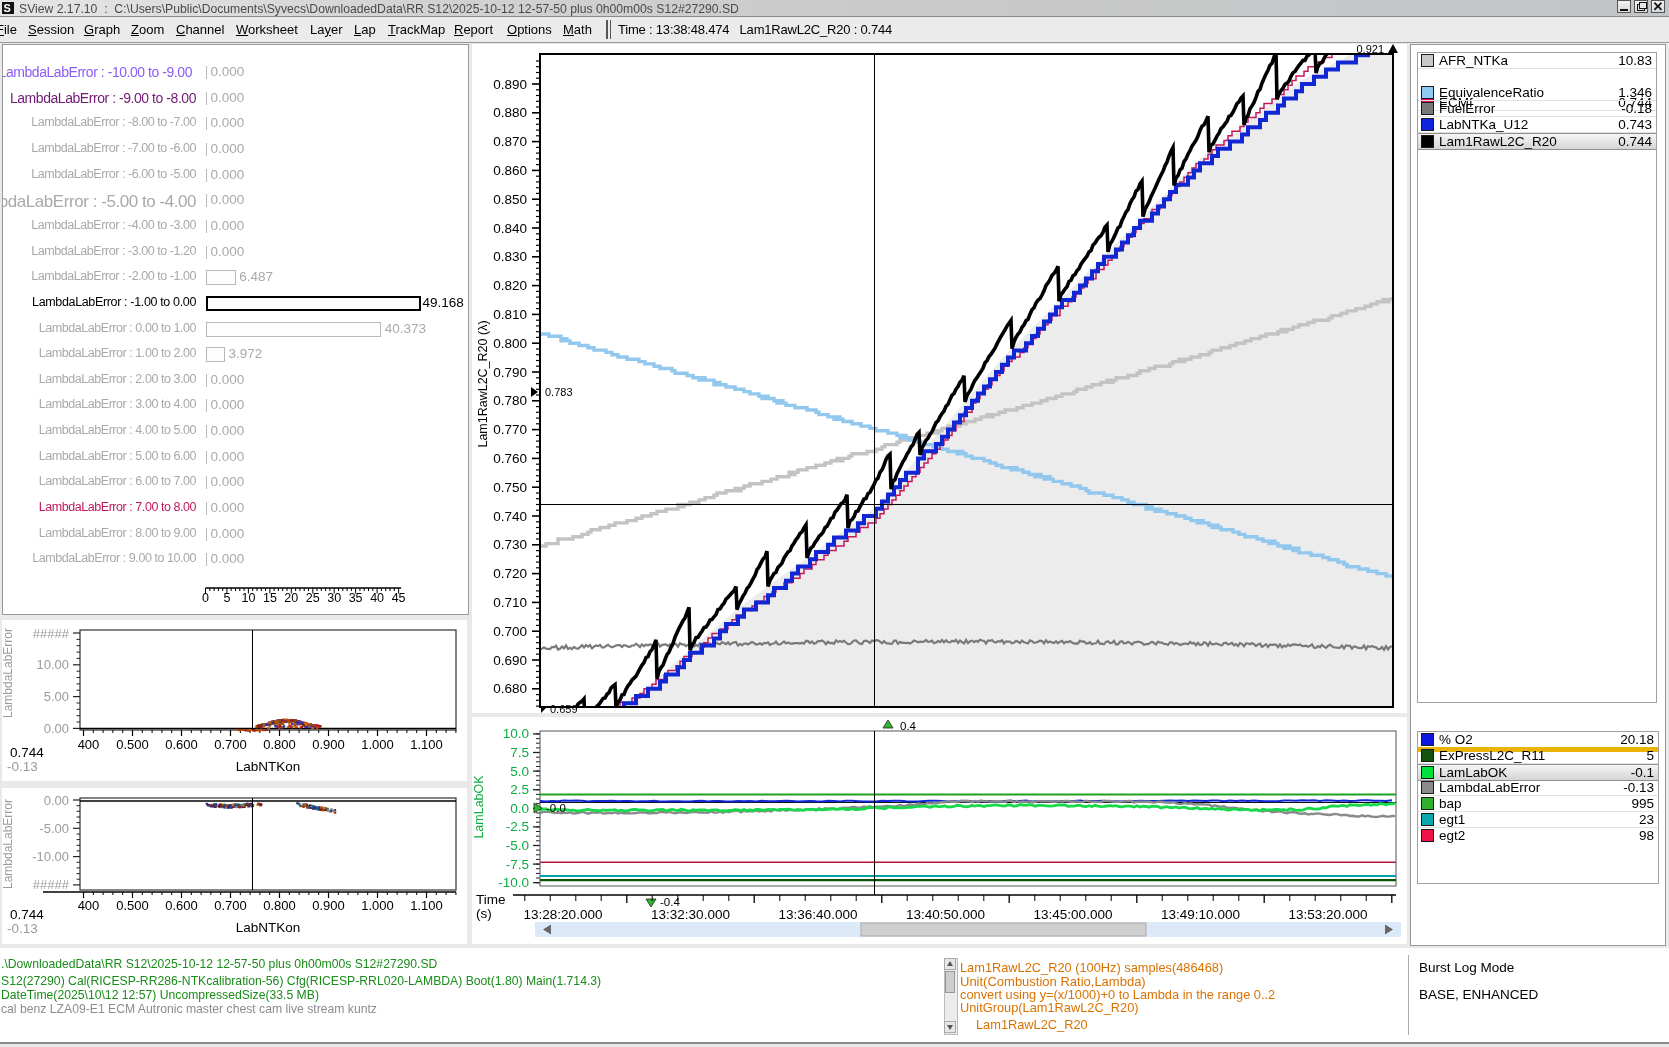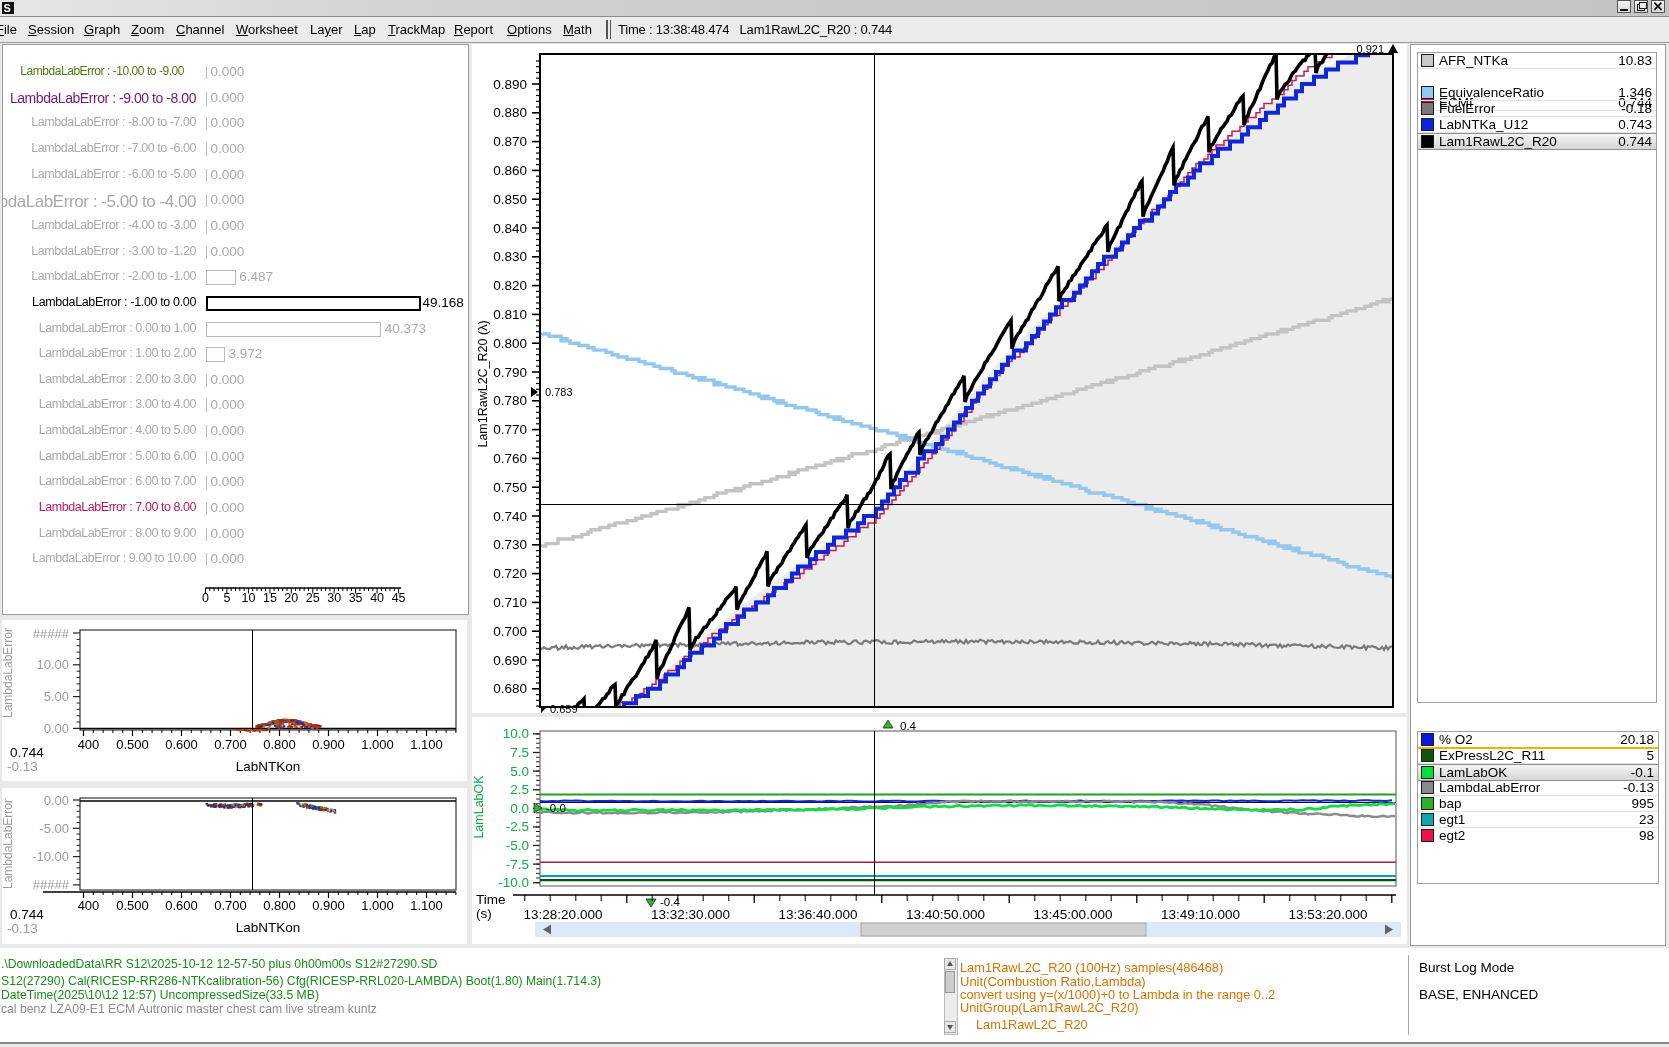--- a/index.html
+++ b/index.html
@@ -1,20 +1,21 @@
 <!DOCTYPE html>
 <html><head><meta charset="utf-8"><style>
 *{margin:0;padding:0;box-sizing:content-box}
 body{width:1669px;height:1047px;overflow:hidden;position:relative;background:#e9e9e9;font-family:"Liberation Sans",sans-serif}
 u{text-decoration:underline}
 </style></head>
 <body>
 <div style="position:absolute;left:0;top:0;width:1669px;height:16px;background:linear-gradient(to right,#e6e6e6,#d2d2d2 25%,#c9c9c9 55%,#c2c5c7);border-bottom:1px solid #8a8a8a">
   <div style="position:absolute;left:2px;top:2px;width:12px;height:12px;background:#111"></div>
   <div style="position:absolute;left:3.5px;top:2px;color:#fff;font-size:11px;font-weight:bold">S</div>
+  <div style="position:absolute;left:19px;top:2px;font-size:12.2px;color:#4a4a4a;white-space:nowrap">SView 2.17.10&nbsp;&nbsp;:&nbsp;&nbsp;C:\Users\Public\Documents\Syvecs\DownloadedData\RR S12\2025-10-12 12-57-50 plus 0h00m00s S12#27290.SD</div>
   <div style="position:absolute;left:1617px;top:0px;width:14px;height:13px;background:linear-gradient(#f2f2f2,#d8d8d8);border:1px solid #555;box-sizing:border-box"></div>
   <div style="position:absolute;left:1620px;top:9px;width:8px;height:2px;background:#111"></div>
   <div style="position:absolute;left:1634px;top:0px;width:14px;height:13px;background:linear-gradient(#f2f2f2,#d8d8d8);border:1px solid #555;box-sizing:border-box"></div>
   <div style="position:absolute;left:1637px;top:4px;width:6px;height:5px;border:1.5px solid #111"></div>
   <div style="position:absolute;left:1639px;top:2px;width:6px;height:5px;border:1.5px solid #111;background:#e8e8e8"></div>
   <div style="position:absolute;left:1651px;top:0px;width:14px;height:13px;background:linear-gradient(#f2f2f2,#d8d8d8);border:1px solid #555;box-sizing:border-box"></div>
   <div style="position:absolute;left:1652.5px;top:-1px;color:#111;font-size:13px;font-weight:bold">✕</div>
 </div>
 <div style="position:absolute;left:0;top:17px;width:1669px;height:25px;background:#ebebeb;border-bottom:1px solid #9a9a9a;font-size:13px;color:#000">
 <span style="position:absolute;left:-4px;top:5px"><u>F</u>ile</span>
@@ -27,21 +28,21 @@
     <span style="position:absolute;left:354px;top:5px"><u>L</u>ap</span>
     <span style="position:absolute;left:388px;top:5px"><u>T</u>rackMap</span>
     <span style="position:absolute;left:454px;top:5px"><u>R</u>eport</span>
     <span style="position:absolute;left:507px;top:5px"><u>O</u>ptions</span>
     <span style="position:absolute;left:563px;top:5px"><u>M</u>ath</span>
   <div style="position:absolute;left:606px;top:3px;width:1.5px;height:19px;background:#555"></div>
   <div style="position:absolute;left:609.5px;top:3px;width:1.5px;height:19px;background:#555"></div>
   <span style="position:absolute;left:618px;top:5px;letter-spacing:-0.2px">Time : 13:38:48.474&nbsp;&nbsp;&nbsp;Lam1RawL2C_R20 : 0.744</span>
 </div>
 <div style="position:absolute;left:2px;top:44px;width:465px;height:569px;background:#fff;border:1px solid #9a9a9a;overflow:hidden">
-<div style="position:absolute;right:284px;top:19.0px;font-size:12px;letter-spacing:-0.45px;color:#4d7c0f;white-space:nowrap">LambdaLabError : -10.00 to -9.00</div>
+<div style="position:absolute;right:276px;top:19.0px;font-size:14px;letter-spacing:-0.45px;color:#8b5cf6;white-space:nowrap">LambdaLabError : -10.00 to -9.00</div>
 <div style="position:absolute;left:202.5px;top:21.0px;width:1px;height:13px;background:#b9b9b9"></div>
 <div style="position:absolute;left:207.5px;top:19.0px;font-size:13.5px;color:#a9a9a9">0.000</div>
 <div style="position:absolute;right:272px;top:44.6px;font-size:14px;letter-spacing:-0.45px;color:#701a75;white-space:nowrap">LambdaLabError : -9.00 to -8.00</div>
 <div style="position:absolute;left:202.5px;top:46.6px;width:1px;height:13px;background:#b9b9b9"></div>
 <div style="position:absolute;left:207.5px;top:44.6px;font-size:13.5px;color:#a9a9a9">0.000</div>
 <div style="position:absolute;right:272px;top:70.3px;font-size:12.5px;letter-spacing:-0.45px;color:#a9a9a9;white-space:nowrap">LambdaLabError : -8.00 to -7.00</div>
 <div style="position:absolute;left:202.5px;top:72.3px;width:1px;height:13px;background:#b9b9b9"></div>
 <div style="position:absolute;left:207.5px;top:70.3px;font-size:13.5px;color:#a9a9a9">0.000</div>
 <div style="position:absolute;right:272px;top:95.9px;font-size:12.5px;letter-spacing:-0.45px;color:#a9a9a9;white-space:nowrap">LambdaLabError : -7.00 to -6.00</div>
 <div style="position:absolute;left:202.5px;top:97.9px;width:1px;height:13px;background:#b9b9b9"></div>
@@ -1101,21 +1102,21 @@
       <div style="position:absolute;left:21px;top:0px;font-size:13.5px;color:#000;white-space:nowrap">LabNTKa_U12</div>
       <div style="position:absolute;right:4px;top:0px;font-size:13.5px;color:#000">0.743</div>
     </div>
     <div style="position:absolute;left:0;top:80px;width:100%;height:15px;background:linear-gradient(#f5f5f5,#d5d5d5);border-top:1px solid #909090;border-bottom:1px solid #909090;">
       <div style="position:absolute;left:3px;top:1px;width:11px;height:11px;background:#000000;border:1.5px solid #1a1a1a"></div>
       <div style="position:absolute;left:21px;top:0px;font-size:13.5px;color:#000;white-space:nowrap">Lam1RawL2C_R20</div>
       <div style="position:absolute;right:4px;top:0px;font-size:13.5px;color:#000">0.744</div>
     </div>
   </div>
 <div style="position:absolute;left:1417px;top:731px;width:240px;height:151px;border:1px solid #a0a0a0;background:#fff">
-    <div style="position:absolute;left:0;top:0px;width:100%;height:15px;border-bottom:2px solid #eab308;">
+    <div style="position:absolute;left:0;top:0px;width:100%;height:15px;border-bottom:5px solid #eab308;">
       <div style="position:absolute;left:3px;top:1px;width:11px;height:11px;background:#0b16e0;border:1.5px solid #1a1a1a"></div>
       <div style="position:absolute;left:21px;top:0px;font-size:13.5px;color:#000;white-space:nowrap">% O2</div>
       <div style="position:absolute;right:4px;top:0px;font-size:13.5px;color:#000">20.18</div>
     </div>
     <div style="position:absolute;left:0;top:16px;width:100%;height:15px;border-bottom:1px solid #e2e2e2;">
       <div style="position:absolute;left:3px;top:1px;width:11px;height:11px;background:#14530f;border:1.5px solid #1a1a1a"></div>
       <div style="position:absolute;left:21px;top:0px;font-size:13.5px;color:#000;white-space:nowrap">ExPressL2C_R11</div>
       <div style="position:absolute;right:4px;top:0px;font-size:13.5px;color:#000">5</div>
     </div>
     <div style="position:absolute;left:0;top:32px;width:100%;height:15px;background:linear-gradient(#f5f5f5,#d5d5d5);border-top:1px solid #909090;border-bottom:1px solid #909090;">

